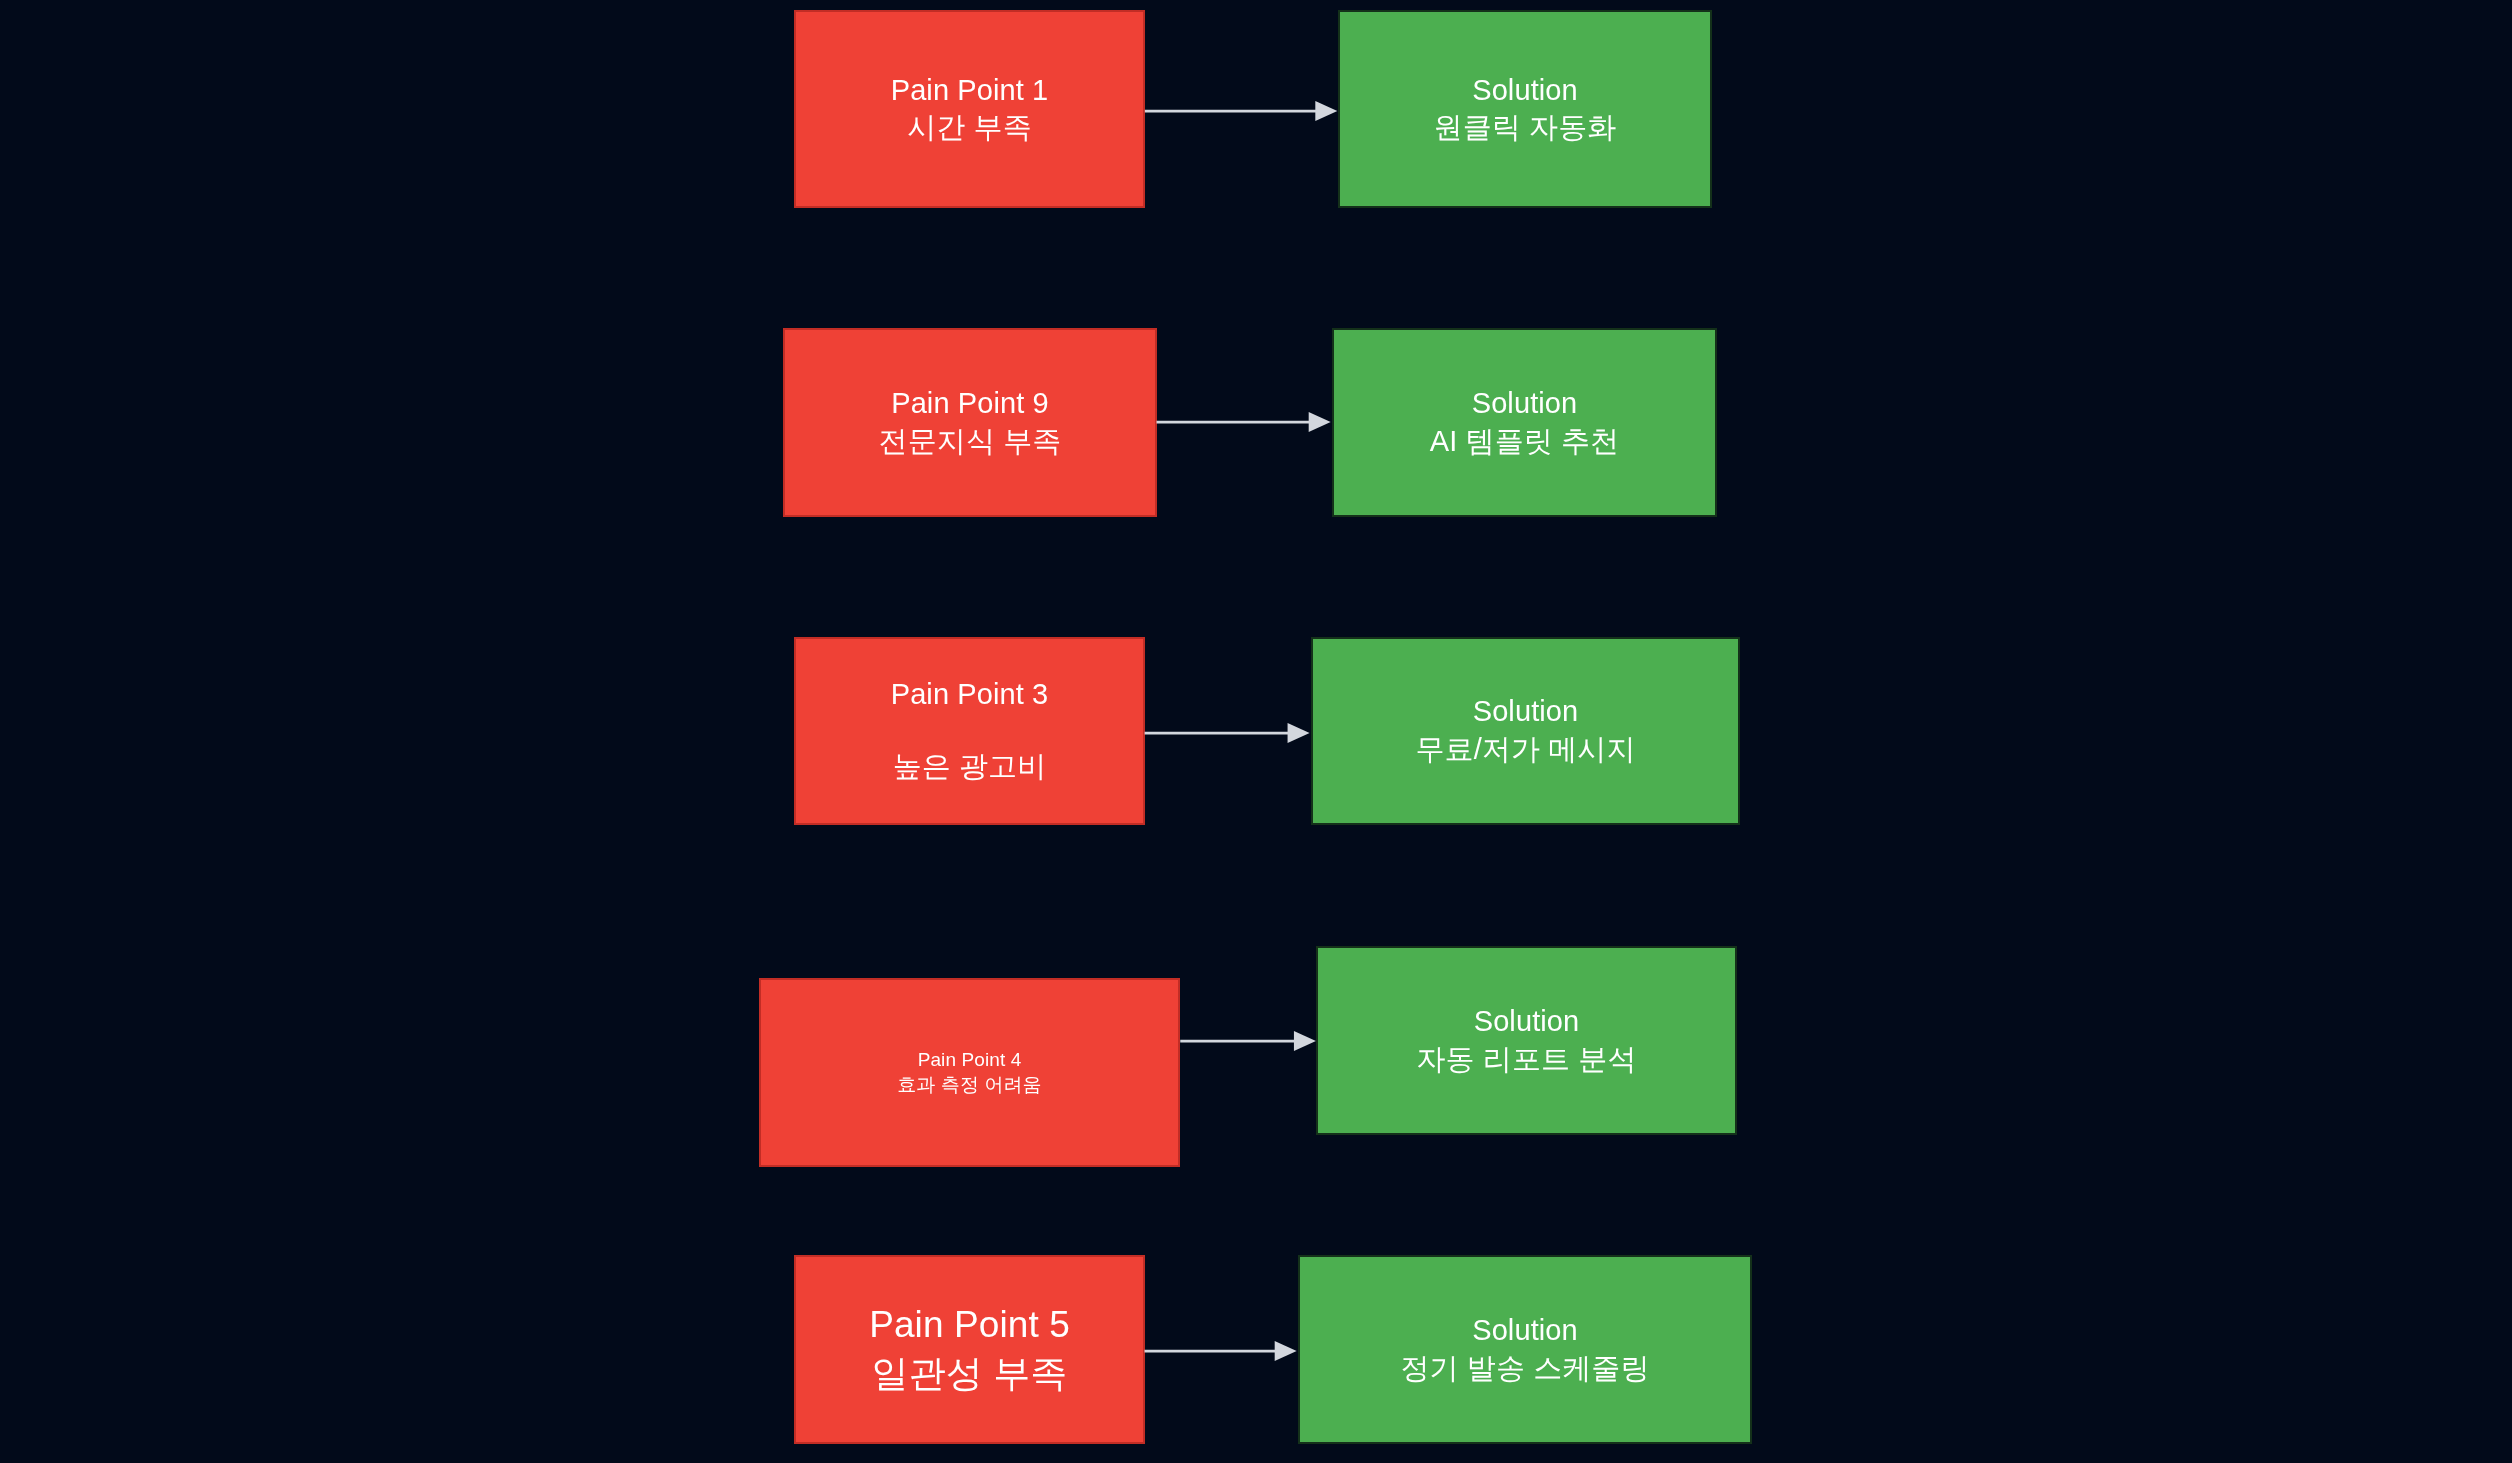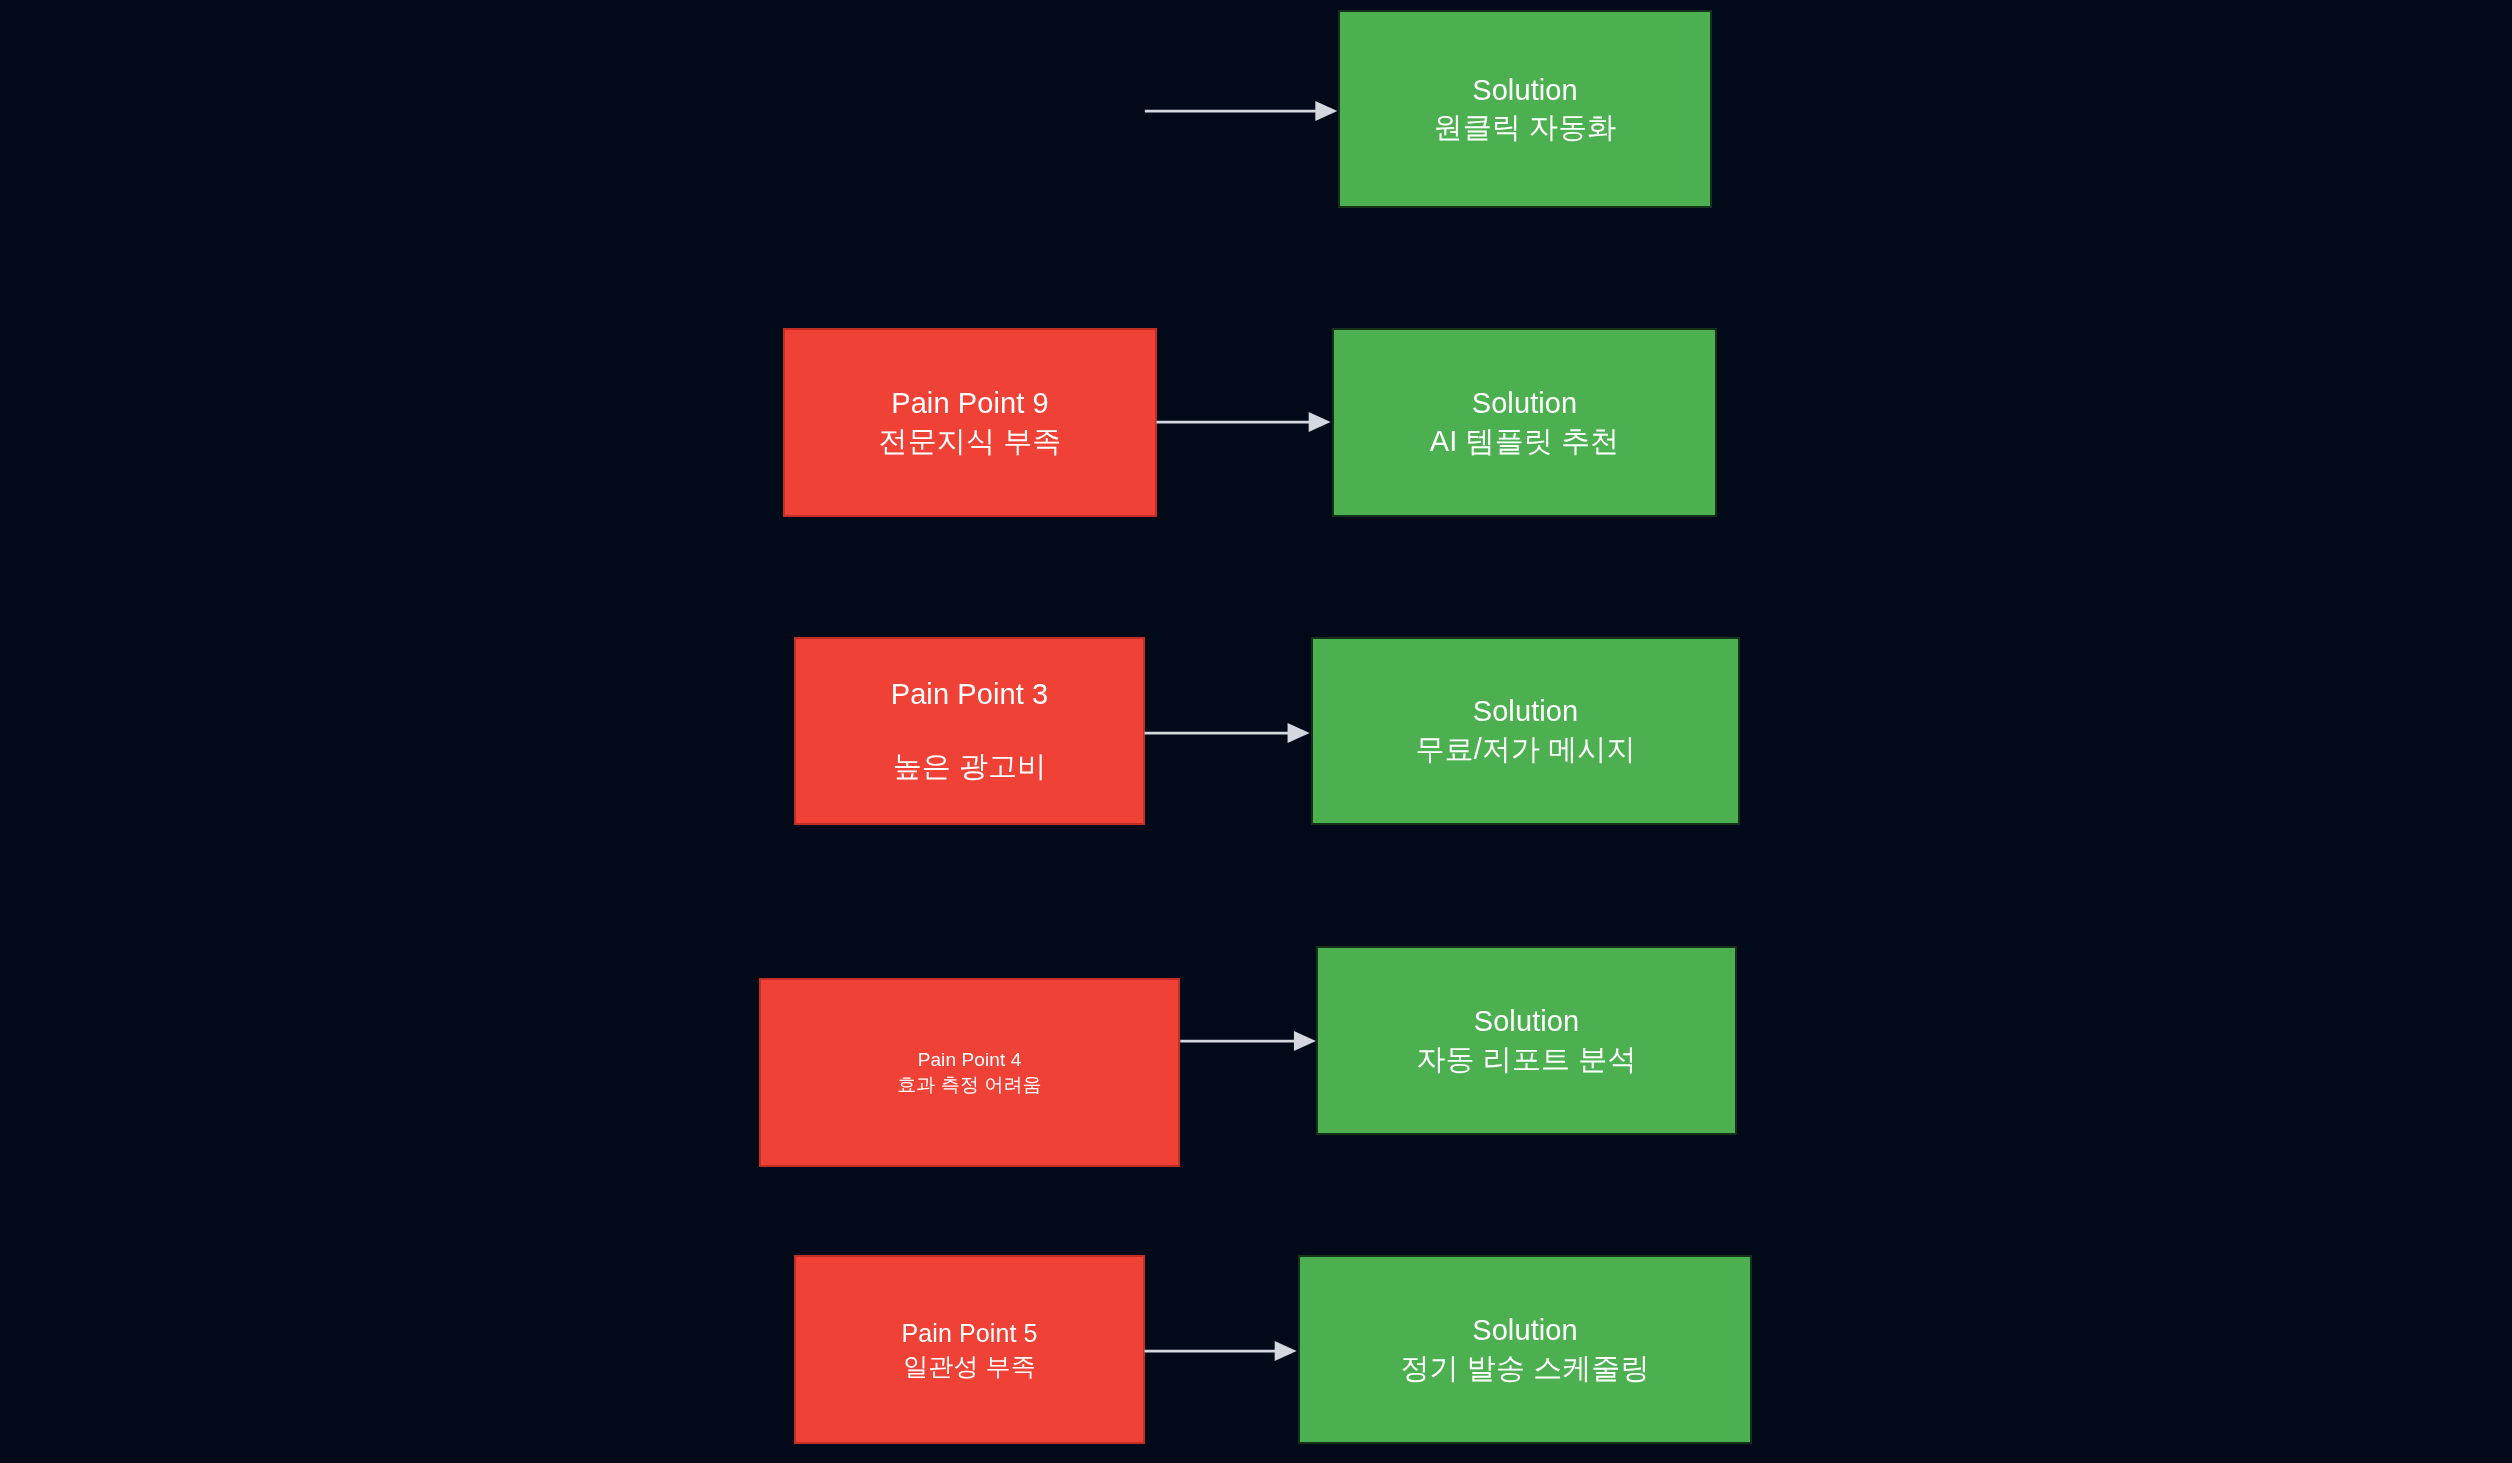--- a/index.html
+++ b/index.html
@@ -63,20 +63,24 @@
     stroke: none;
   }
 </style>
 </head>
 <body>
 
 <div id="diagram-canvas">
 
   <div class="flow-row" style="left:0px; top:0px; width:2512px; height:222px;">
 
+    <div class="node-box pain-box" style="left:794px; top:10.2px; width:351px; height:198px; font-size:29px;">
+      <span class="line1">Pain Point 1</span>
+      <span class="line2">시간 부족</span>
+    </div>
 
     <svg class="edge-svg" style="left:1144px; top:100px; width:196px; height:22px;" viewBox="0 0 212 24">
       <line class="edge-line" x1="0" y1="12" x2="188" y2="12"></line>
       <polygon class="edge-head" points="186,1 210,12 186,23"></polygon>
     </svg>
 
     <div class="node-box solution-box" style="left:1338px; top:10.2px; width:374px; height:198px; font-size:29px;">
       <span class="line1">Solution</span>
       <span class="line2">원클릭 자동화</span>
     </div>
@@ -131,21 +135,21 @@
     </svg>
 
     <div class="node-box solution-box" style="left:1316px; top:946px; width:421px; height:189px; font-size:29px;">
       <span class="line1">Solution</span>
       <span class="line2">자동 리포트 분석</span>
     </div>
   </div>
 
   <div class="flow-row" style="left:0px; top:0px; width:2512px; height:222px;">
 
-    <div class="node-box pain-box" style="left:794px; top:1255px; width:351px; height:189px; font-size:25px;align-items:center;">
+    <div class="node-box pain-box" style="left:794px; top:1255px; width:351px; height:189px; font-size:37px;align-items:center;">
       <span class="line1">Pain Point 5</span>
       <span class="line2">일관성 부족</span>
     </div>
 
     <svg class="edge-svg" style="left:1144px; top:1340px; width:155px; height:22px;" viewBox="0 0 168 24">
       <line class="edge-line" x1="0" y1="12" x2="144" y2="12"></line>
       <polygon class="edge-head" points="142,1 166,12 142,23"></polygon>
     </svg>
 
     <div class="node-box solution-box" style="left:1298px; top:1255px; width:454px; height:189px; font-size:29px;">

